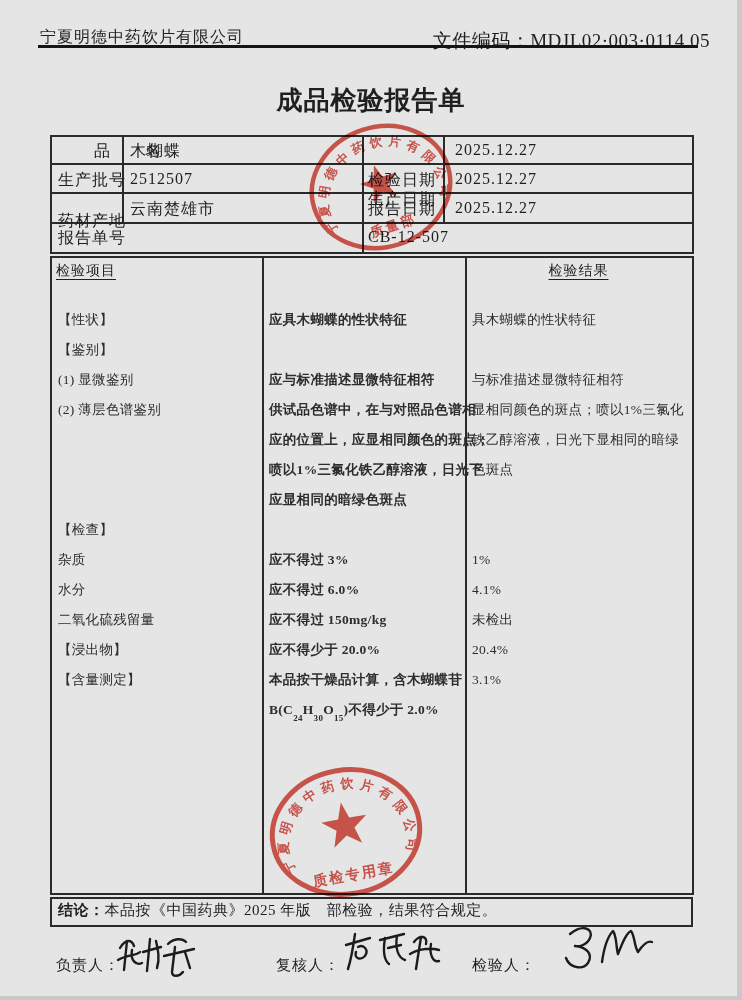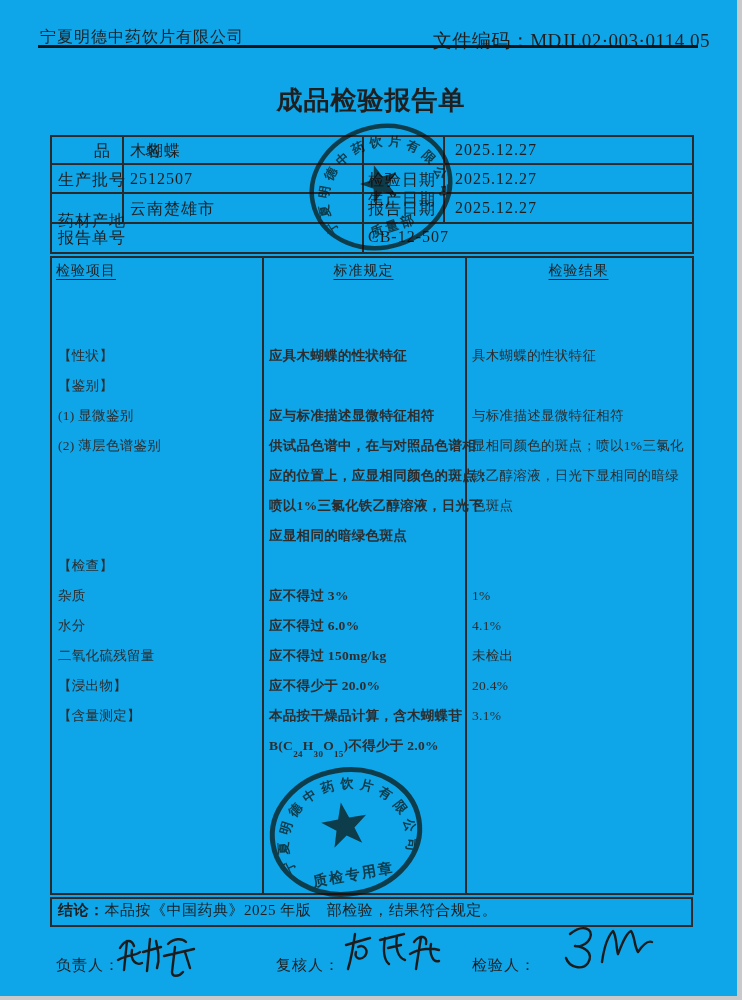--- a/index.html
+++ b/index.html
@@ -1,32 +1,32 @@
 <!DOCTYPE html>
 <html><head>
 <meta charset="utf-8">
 <style>
   html,body{margin:0;padding:0;background:#ffffff;}
-  #page{position:relative;width:742px;height:1000px;background:#0ea5e9;overflow:hidden;
+  #page{position:relative;width:742px;height:1000px;background:#e5e5e5;overflow:hidden;
         font-family:"Liberation Serif","DejaVu Serif",serif;color:#1f1f1f;}
   .abs{position:absolute;}
   
   .company{left:40px;top:27px;font-size:16px;letter-spacing:1px;}
   .doccode{right:32px;top:28px;font-size:19px;letter-spacing:0.5px;}
   .hrule{left:38px;top:45px;width:660px;height:3px;background:#151515;}
   
   .title{left:0;top:83px;width:742px;text-align:center;font-size:26px;font-weight:700;letter-spacing:1px;}
   
   .hline{height:2px;background:#2a2a2a;}
   .vline{width:2px;background:#2a2a2a;}
   
   .cell{font-size:16px;letter-spacing:1px;white-space:nowrap;}
   
   .colhead{font-size:14px;letter-spacing:1px;text-decoration:underline;text-underline-offset:4px;}
-  .tcol{position:absolute;font-size:13.5px;color:#2d2d2d;margin-top:36px;}
+  .tcol{position:absolute;font-size:13.5px;color:#2d2d2d;}
   .tline{height:30px;line-height:30px;white-space:nowrap;letter-spacing:0.3px;}
   sub.f{font-size:9px;position:relative;top:3px;line-height:0;}
   
   .conclusion-box{left:50px;top:897px;width:639px;height:26px;border:2px solid #2a2a2a;}
   .conclusion-text{left:58px;top:901px;font-size:15px;letter-spacing:0.5px;white-space:nowrap;text-align:right;}
   .bold{font-weight:700;}
   
   .signlabel{top:956px;font-size:15px;letter-spacing:1px;}
   .sig path{stroke:#1c1c1c;stroke-width:2.4;fill:none;stroke-linecap:round;stroke-linejoin:round;}
   
@@ -77,21 +77,20 @@
   <div class="abs cell" style="left:368px;top:228px;">CB-12-507</div>
 
   <div class="abs hline" style="left:50px;top:256px;width:644px;"></div>
   <div class="abs hline" style="left:50px;top:893px;width:644px;"></div>
   <div class="abs vline" style="left:50px;top:256px;height:639px;"></div>
   <div class="abs vline" style="left:262px;top:256px;height:639px;"></div>
   <div class="abs vline" style="left:465px;top:256px;height:639px;"></div>
   <div class="abs vline" style="left:692px;top:256px;height:639px;"></div>
 
   <div class="abs colhead" style="left:56px;top:262px;">检验项目</div>
-  <div class="abs colhead" style="left:262px;top:262px;width:203px;text-align:center;">标准规定</div>
   <div class="abs colhead" style="left:465px;top:262px;width:227px;text-align:center;">检验结果</div>
 
   <div class="tcol" style="left:58px;top:305px;width:198px;">
     <div class="tline">【性状】</div>
     <div class="tline">【鉴别】</div>
     <div class="tline">(1) 显微鉴别</div>
     <div class="tline">(2) 薄层色谱鉴别</div>
     <div class="tline"></div>
     <div class="tline"></div>
     <div class="tline"></div>

